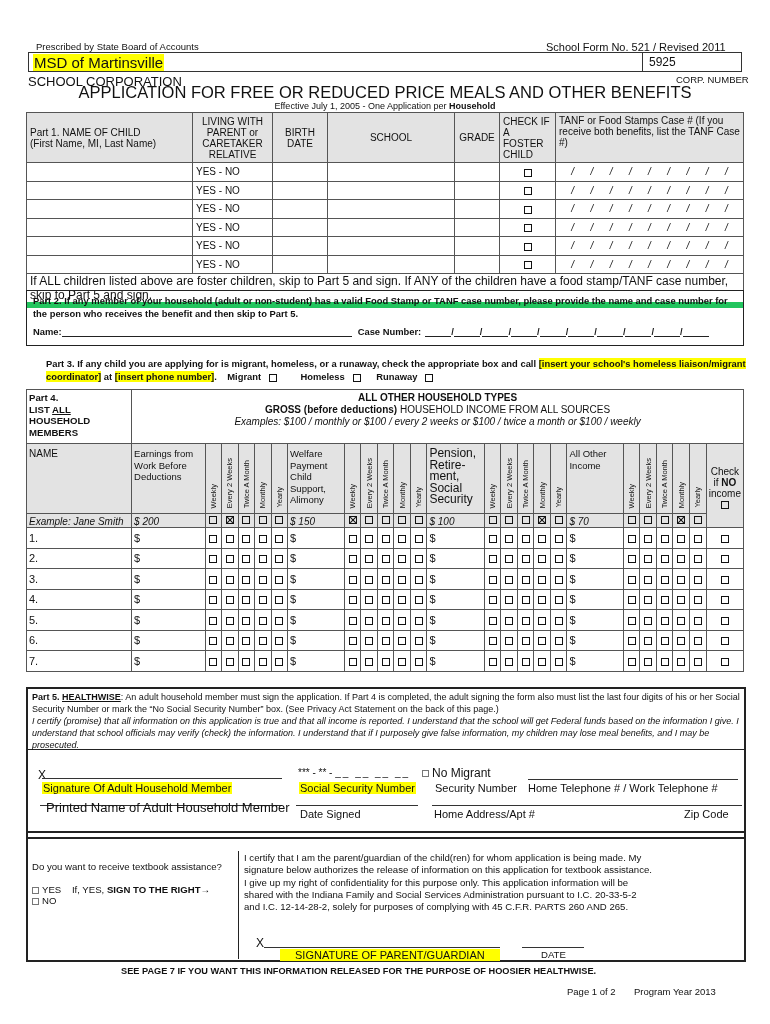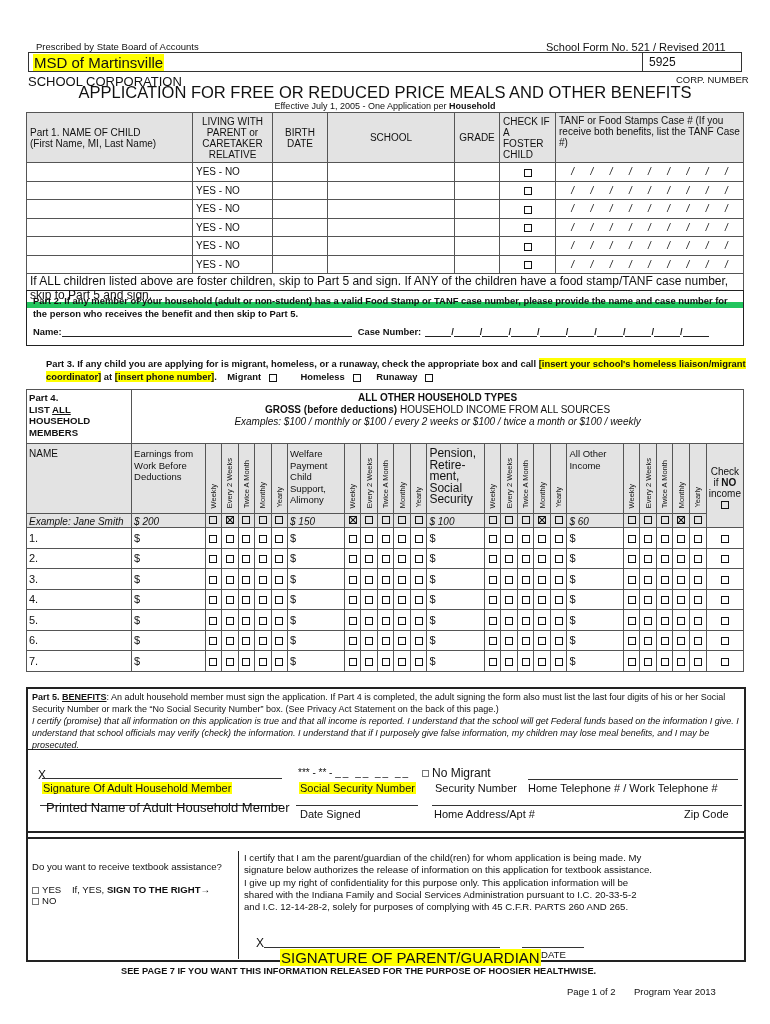--- a/index.html
+++ b/index.html
@@ -280,21 +280,21 @@
         <td class="ctr" style="border-top:none;padding:0 0 2px"><span class="cb"></span></td>
         <td class="ctr" style="border-top:none;padding:0 0 2px"><span class="cb"></span></td>
         <td class="ctr" style="border-top:none;padding:0 0 2px"><span class="cb"></span></td>
         <td class="ctr" style="border-top:none;padding:0 0 2px"><span class="cb"></span></td>
         <td style="border-top:none;font-style:italic">$  100</td>
         <td class="ctr" style="border-top:none;padding:0 0 2px"><span class="cb"></span></td>
         <td class="ctr" style="border-top:none;padding:0 0 2px"><span class="cb"></span></td>
         <td class="ctr" style="border-top:none;padding:0 0 2px"><span class="cb"></span></td>
         <td class="ctr" style="border-top:none;padding:0 0 2px"><span class="cb x"></span></td>
         <td class="ctr" style="border-top:none;padding:0 0 2px"><span class="cb"></span></td>
-        <td style="border-top:none;font-style:italic">$  60</td>
+        <td style="border-top:none;font-style:italic">$  70</td>
         <td class="ctr" style="border-top:none;padding:0 0 2px"><span class="cb"></span></td>
         <td class="ctr" style="border-top:none;padding:0 0 2px"><span class="cb"></span></td>
         <td class="ctr" style="border-top:none;padding:0 0 2px"><span class="cb"></span></td>
         <td class="ctr" style="border-top:none;padding:0 0 2px"><span class="cb x"></span></td>
         <td class="ctr" style="border-top:none;padding:0 0 2px"><span class="cb"></span></td>
       </tr>
       <tr>
         <td style="height:20.5px;vertical-align:middle;font-size:11px"><span>1.</span></td>
         <td style="vertical-align:middle;font-size:11px"><span>$</span></td>
         <td class="ctr" style="vertical-align:middle;padding:0"><span class="cb"></span></td>
@@ -488,21 +488,21 @@
         <td class="ctr" style="vertical-align:middle;padding:0"><span class="cb"></span></td>
         <td class="ctr" style="vertical-align:middle;padding:0"><span class="cb"></span></td>
         <td class="ctr" style="vertical-align:middle;padding:0"><span class="cb"></span></td>
         <td class="ctr" style="vertical-align:middle"><span class="cb"></span></td>
       </tr>
     </tbody>
 </table>
 
 <div class="abs" style="left:26px;top:687px;width:720px;height:152px;border:2.5px solid #222">
   <div style="padding:2px 4px;font-size:9px;line-height:12px;border-bottom:1.5px solid #222;height:61px">
-    <b>Part 5.  </b><b style="text-decoration:underline">BENEFITS</b><span>:  An adult household member must sign the application.  If Part 4 is completed, the adult signing the form also must list the last four digits of his or her Social Security Number or mark the “No Social Security Number” box.  (See Privacy Act Statement on the back of this page.)</span><br>
+    <b>Part 5.  </b><b style="text-decoration:underline">HEALTHWISE</b><span>:  An adult household member must sign the application.  If Part 4 is completed, the adult signing the form also must list the last four digits of his or her Social Security Number or mark the “No Social Security Number” box.  (See Privacy Act Statement on the back of this page.)</span><br>
     <i>I certify (promise) that all information on this application is true and that all income is reported.  I understand that the school will get Federal funds based on the information I give.  I understand that school officials may verify (check) the information.  I understand that if I purposely give false information, my children may lose meal benefits, and I may be prosecuted.</i>
   </div>
   <div class="abs" style="left:10px;top:79px;font-size:12px">X</div>
   <div class="abs" style="left:14px;top:89px;width:240px;border-bottom:1px solid #333"></div>
   <div class="abs hl" style="left:14px;top:93px;font-size:11px;padding:0 1px">Signature Of Adult Household Member</div>
   <div class="abs" style="left:270px;top:78px;font-size:10px"><span>*** - ** -</span> <span style="letter-spacing:2px">__ __ __ __</span></div>
   <div class="abs hl" style="left:271px;top:93px;font-size:11px;padding:0 1px">Social Security Number</div>
   <div class="abs" style="left:394px;top:77px;font-size:12px"><span class="cbs"></span><span>No Migrant</span></div>
   <div class="abs" style="left:407px;top:93px;font-size:11px">Security Number</div>
   <div class="abs" style="left:500px;top:90px;width:210px;border-bottom:1px solid #333"></div>
@@ -518,20 +518,20 @@
 
 <div class="abs" style="left:26px;top:831px;width:720px;height:131px;border:2.5px solid #222">
   <div class="abs" style="left:0;top:18px;width:211px;height:108px;border-right:1.5px solid #222;padding:10px 4px;font-size:9.6px">
     <div>Do you want to receive textbook assistance?</div>
     <div style="margin-top:12px"><span class="cbs"></span><span>YES</span>&nbsp;&nbsp;&nbsp;&nbsp;<span>If, YES, </span><b>SIGN TO THE RIGHT→</b></div>
     <div><span class="cbs"></span><span>NO</span></div>
   </div>
   <div class="abs" style="left:214px;top:19px;width:414px;font-size:9.6px;line-height:12.3px;padding:0 2px">I certify that I am the parent/guardian of the child(ren) for whom application is being made. My signature below authorizes the release of information on this application for textbook assistance.  I give up my right of confidentiality for this purpose only. This application information will be shared with the Indiana Family and Social Services Administration pursuant to I.C. 20-33-5-2 and I.C. 12-14-28-2, solely for purposes of complying with 45 C.F.R. PARTS 260 AND 265.</div>
   <div class="abs" style="left:228px;top:103px;font-size:12px">X</div>
   <div class="abs" style="left:236px;top:114px;width:236px;border-bottom:1px solid #333"></div>
-  <div class="abs hl" style="left:252px;top:116px;font-size:15px;padding:0 1px">SIGNATURE OF PARENT/GUARDIAN</div>
+  <div class="abs hl" style="left:252px;top:116px;font-size:11px;padding:0 15px">SIGNATURE OF PARENT/GUARDIAN</div>
   <div class="abs" style="left:494px;top:114px;width:62px;border-bottom:1px solid #333"></div>
   <div class="abs" style="left:513px;top:116px;font-size:9.6px">DATE</div>
 </div>
 
 <div class="abs" style="left:121px;top:966px;font-size:9.2px;font-weight:bold">SEE PAGE 7 IF YOU WANT THIS INFORMATION RELEASED FOR THE PURPOSE OF HOOSIER HEALTHWISE.</div>
 <div class="abs" style="left:567px;top:986px;font-size:9.5px">Page 1 of 2</div>
 <div class="abs" style="left:634px;top:986px;font-size:9.5px">Program Year 2013</div>
 
 </body></html>

